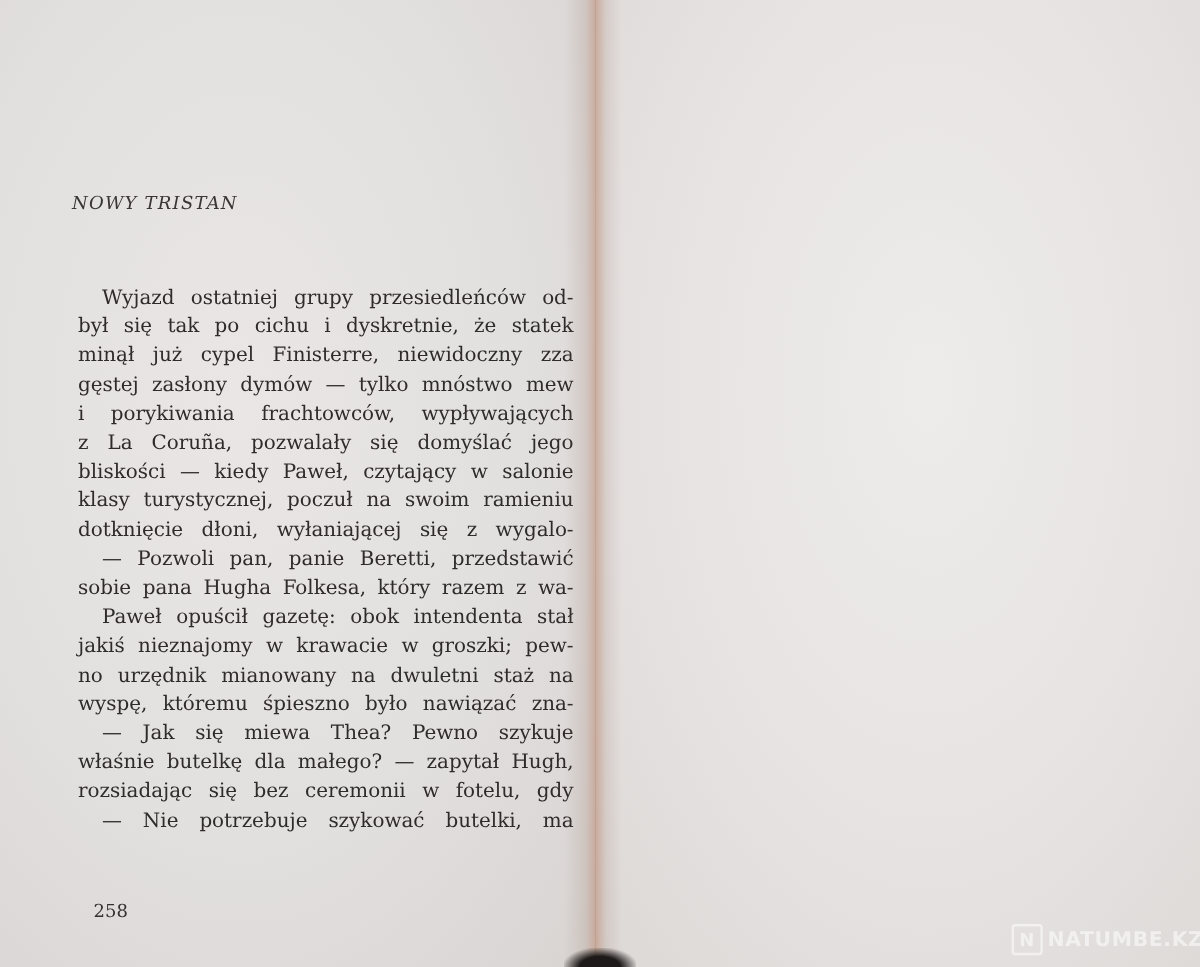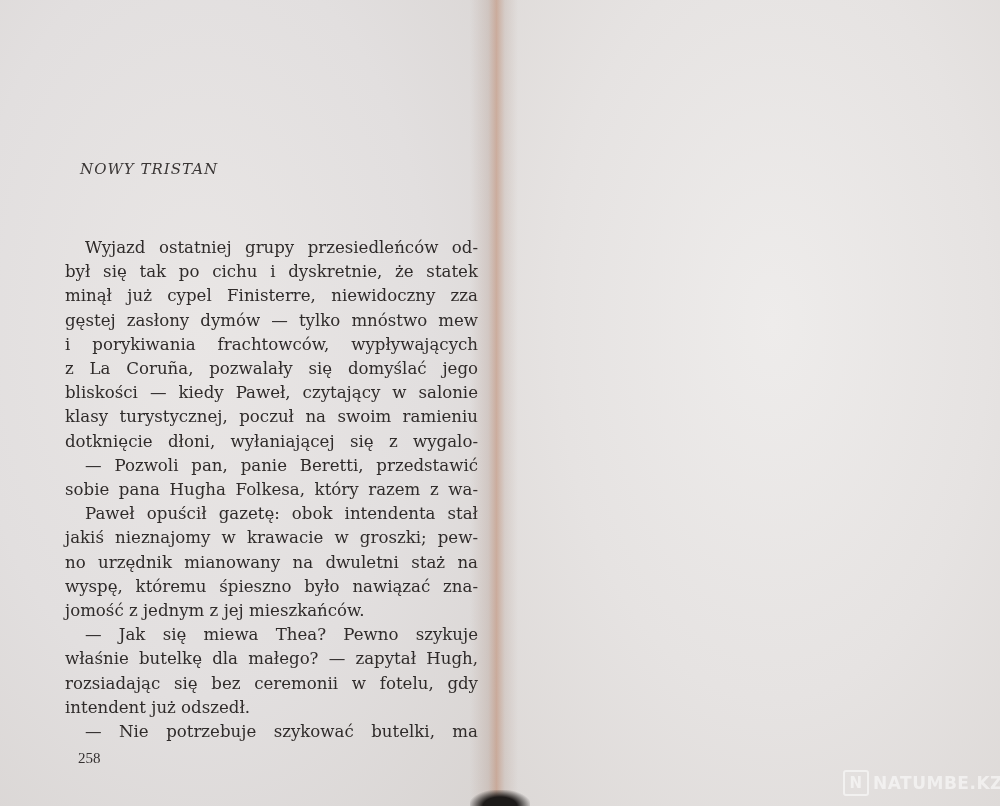--- a/index.html
+++ b/index.html
@@ -28,40 +28,40 @@
   }
   .page-right::before {
     content:""; position:absolute; left:0; top:0; bottom:0; width:22px;
     background:linear-gradient(90deg, rgba(180,120,90,0.5) 0%, rgba(150,110,90,0.15) 40%, rgba(0,0,0,0) 100%);
   }
   .gutter-shadow {
     position:absolute; left:470px; bottom:0; width:60px; height:16px;
     background:radial-gradient(ellipse at 50% 100%, #1d1a19 0%, #1d1a19 40%, rgba(29,26,25,0) 75%);
   }
   .running-head {
-    position:absolute; left:80px; top:160px;
+    position:absolute; left:60px; top:160px;
     font-family:"DejaVu Serif", serif; font-style:italic;
     font-size:15px; letter-spacing:1px; color:#3a3635;
   }
   .text-block {
     position:absolute;
     font-size:16.6px; line-height:24.2px;
     text-align:justify;
   }
   .text-left { left:65px; top:236px; width:413px; }
   .line {
     display:block; white-space:nowrap;
     text-align-last:justify; text-align:justify;
   }
   .line.last { text-align-last:left; }
   .line.indent { padding-left:20px; }
   .page-number {
     position:absolute; font-size:15px; color:#343030;
   }
-  .pn-left { left:78px; top:750px;font-family:Liberation Serif, serif; }
+  .pn-left { left:78px; top:750px; }
   .watermark {
     position:absolute; left:843px; top:770px;
     display:flex; align-items:center; gap:4px;
     font-family:"DejaVu Sans", sans-serif; font-weight:bold;
     font-size:17px; color:rgba(255,255,255,0.55);
     letter-spacing:0.5px;
   }
   .wm-logo {
     width:22px; height:22px; border:2px solid rgba(255,255,255,0.55);
     border-radius:3px; display:flex; align-items:center; justify-content:center;
@@ -82,25 +82,23 @@
       <span class="line">z La Coruña, pozwalały się domyślać jego</span>
       <span class="line">bliskości — kiedy Paweł, czytający w salonie</span>
       <span class="line">klasy turystycznej, poczuł na swoim ramieniu</span>
       <span class="line">dotknięcie dłoni, wyłaniającej się z wygalo-</span>
       <span class="line indent">— Pozwoli pan, panie Beretti, przedstawić</span>
       <span class="line">sobie pana Hugha Folkesa, który razem z wa-</span>
       <span class="line indent">Paweł opuścił gazetę: obok intendenta stał</span>
       <span class="line">jakiś nieznajomy w krawacie w groszki; pew-</span>
       <span class="line">no urzędnik mianowany na dwuletni staż na</span>
       <span class="line">wyspę, któremu śpieszno było nawiązać zna-</span>
-      <span class="line last">jomość z jednym z jej mieszkańców.</span>
       <span class="line indent">— Jak się miewa Thea? Pewno szykuje</span>
       <span class="line">właśnie butelkę dla małego? — zapytał Hugh,</span>
       <span class="line">rozsiadając się bez ceremonii w fotelu, gdy</span>
-      <span class="line last">intendent już odszedł.</span>
       <span class="line indent">— Nie potrzebuje szykować butelki, ma</span>
     </div>
   <div class="page-number pn-left">258</div>
 </div>
 
 <div class="page page-right">
   
   
 </div>
 

